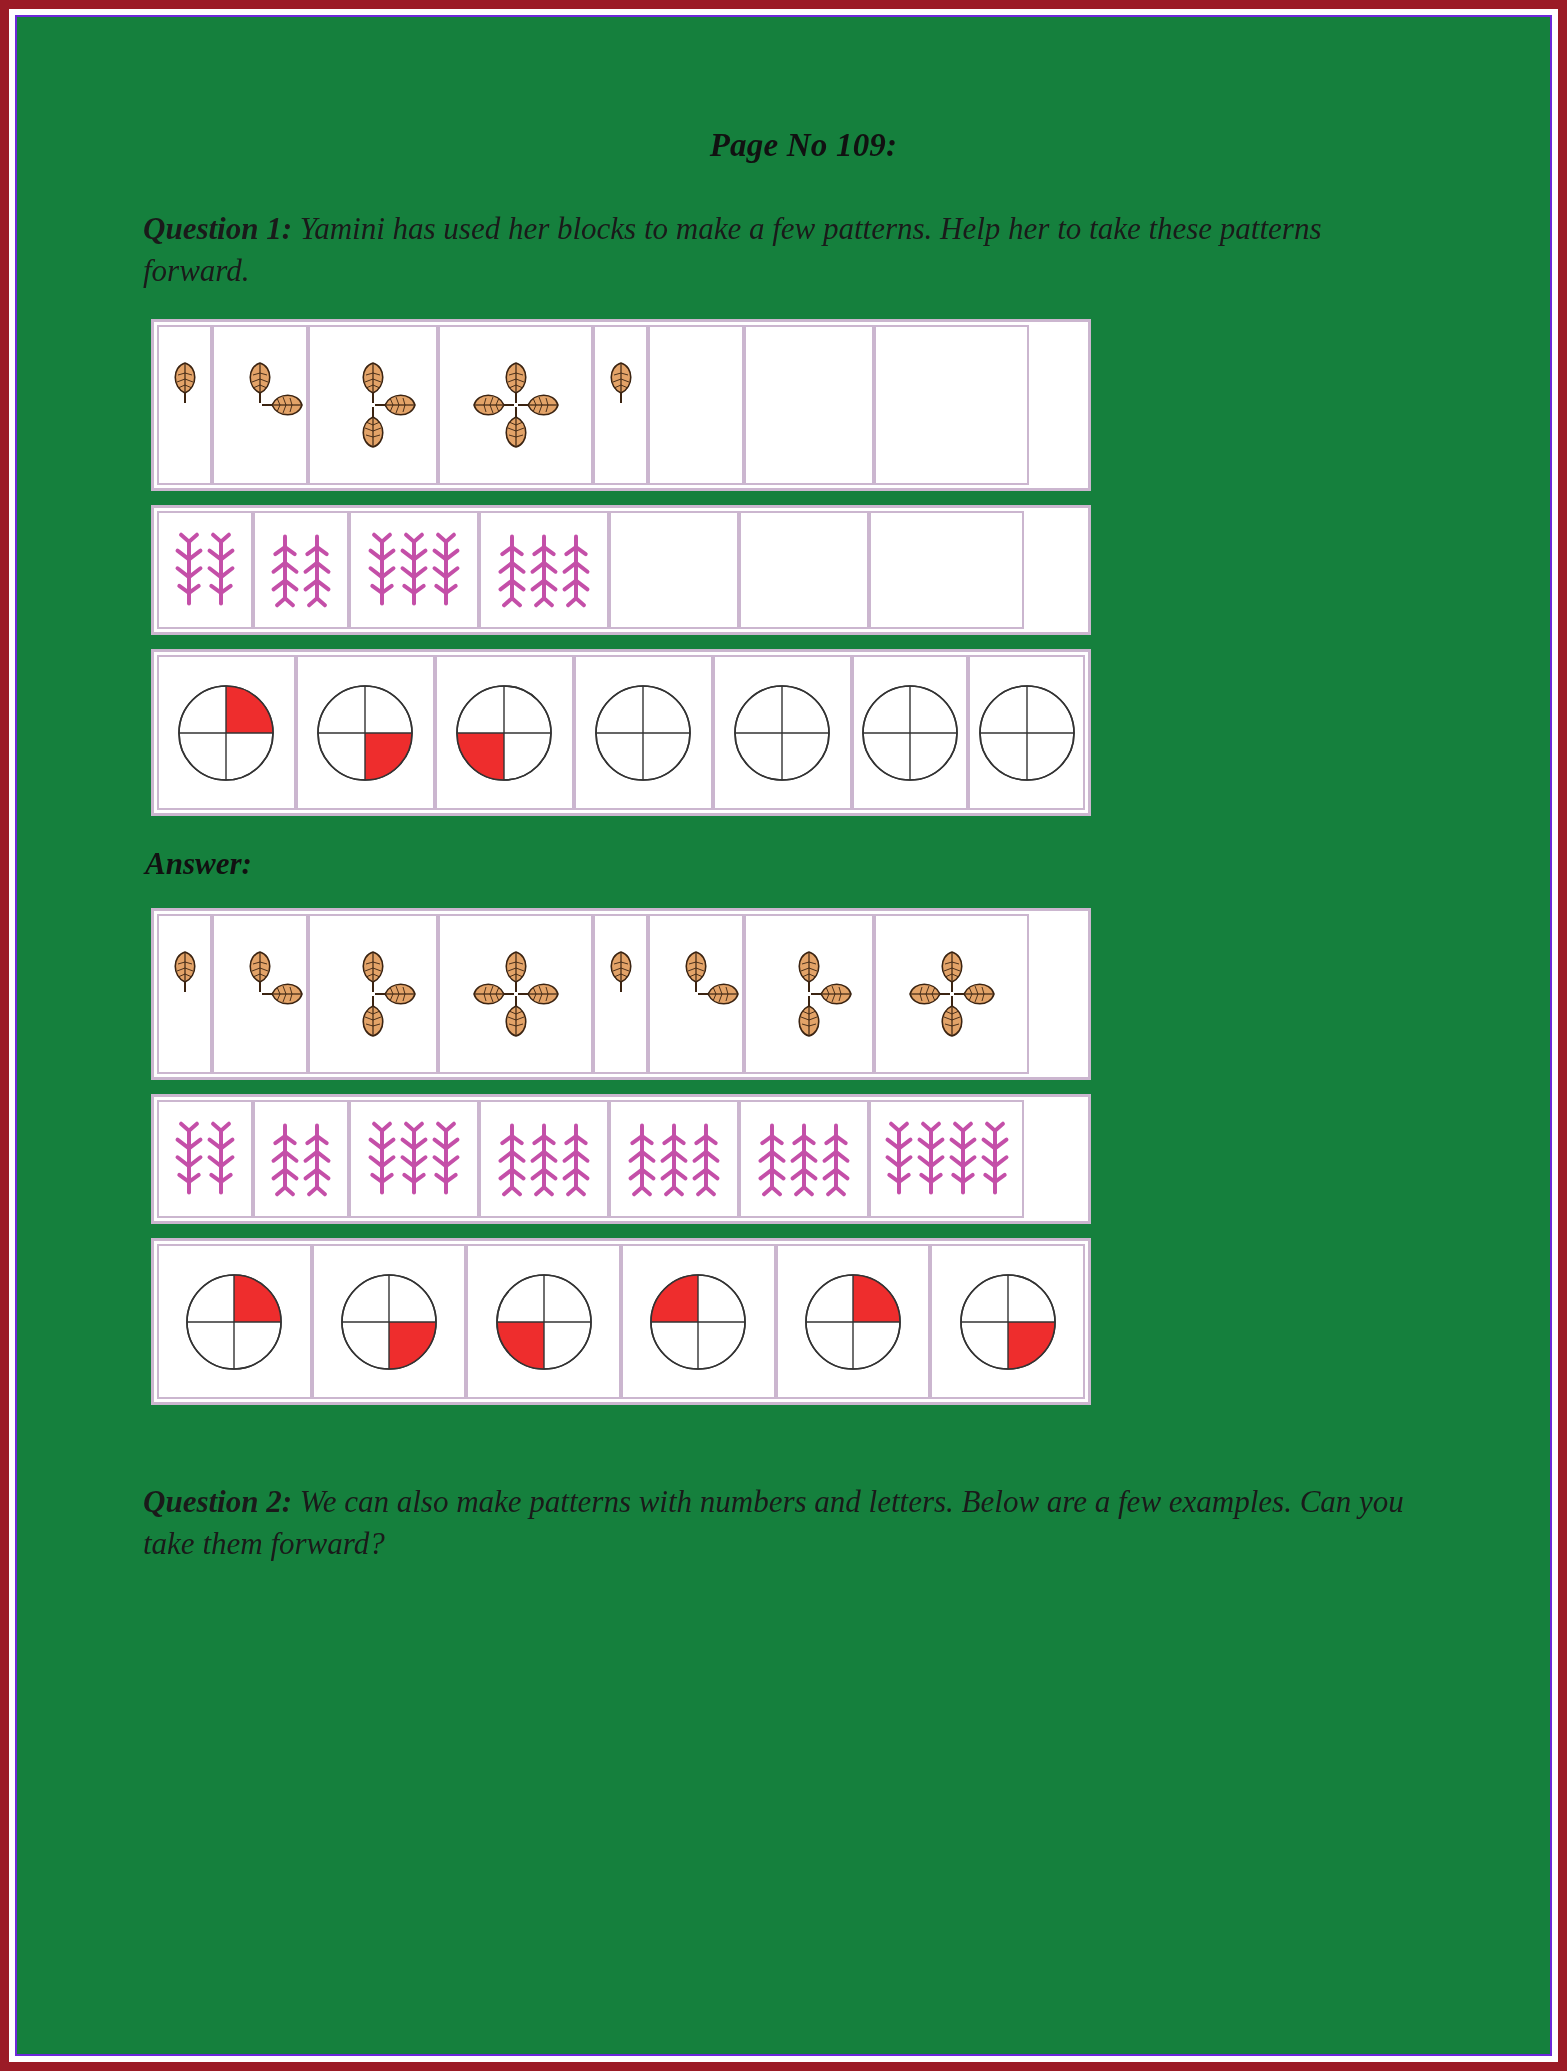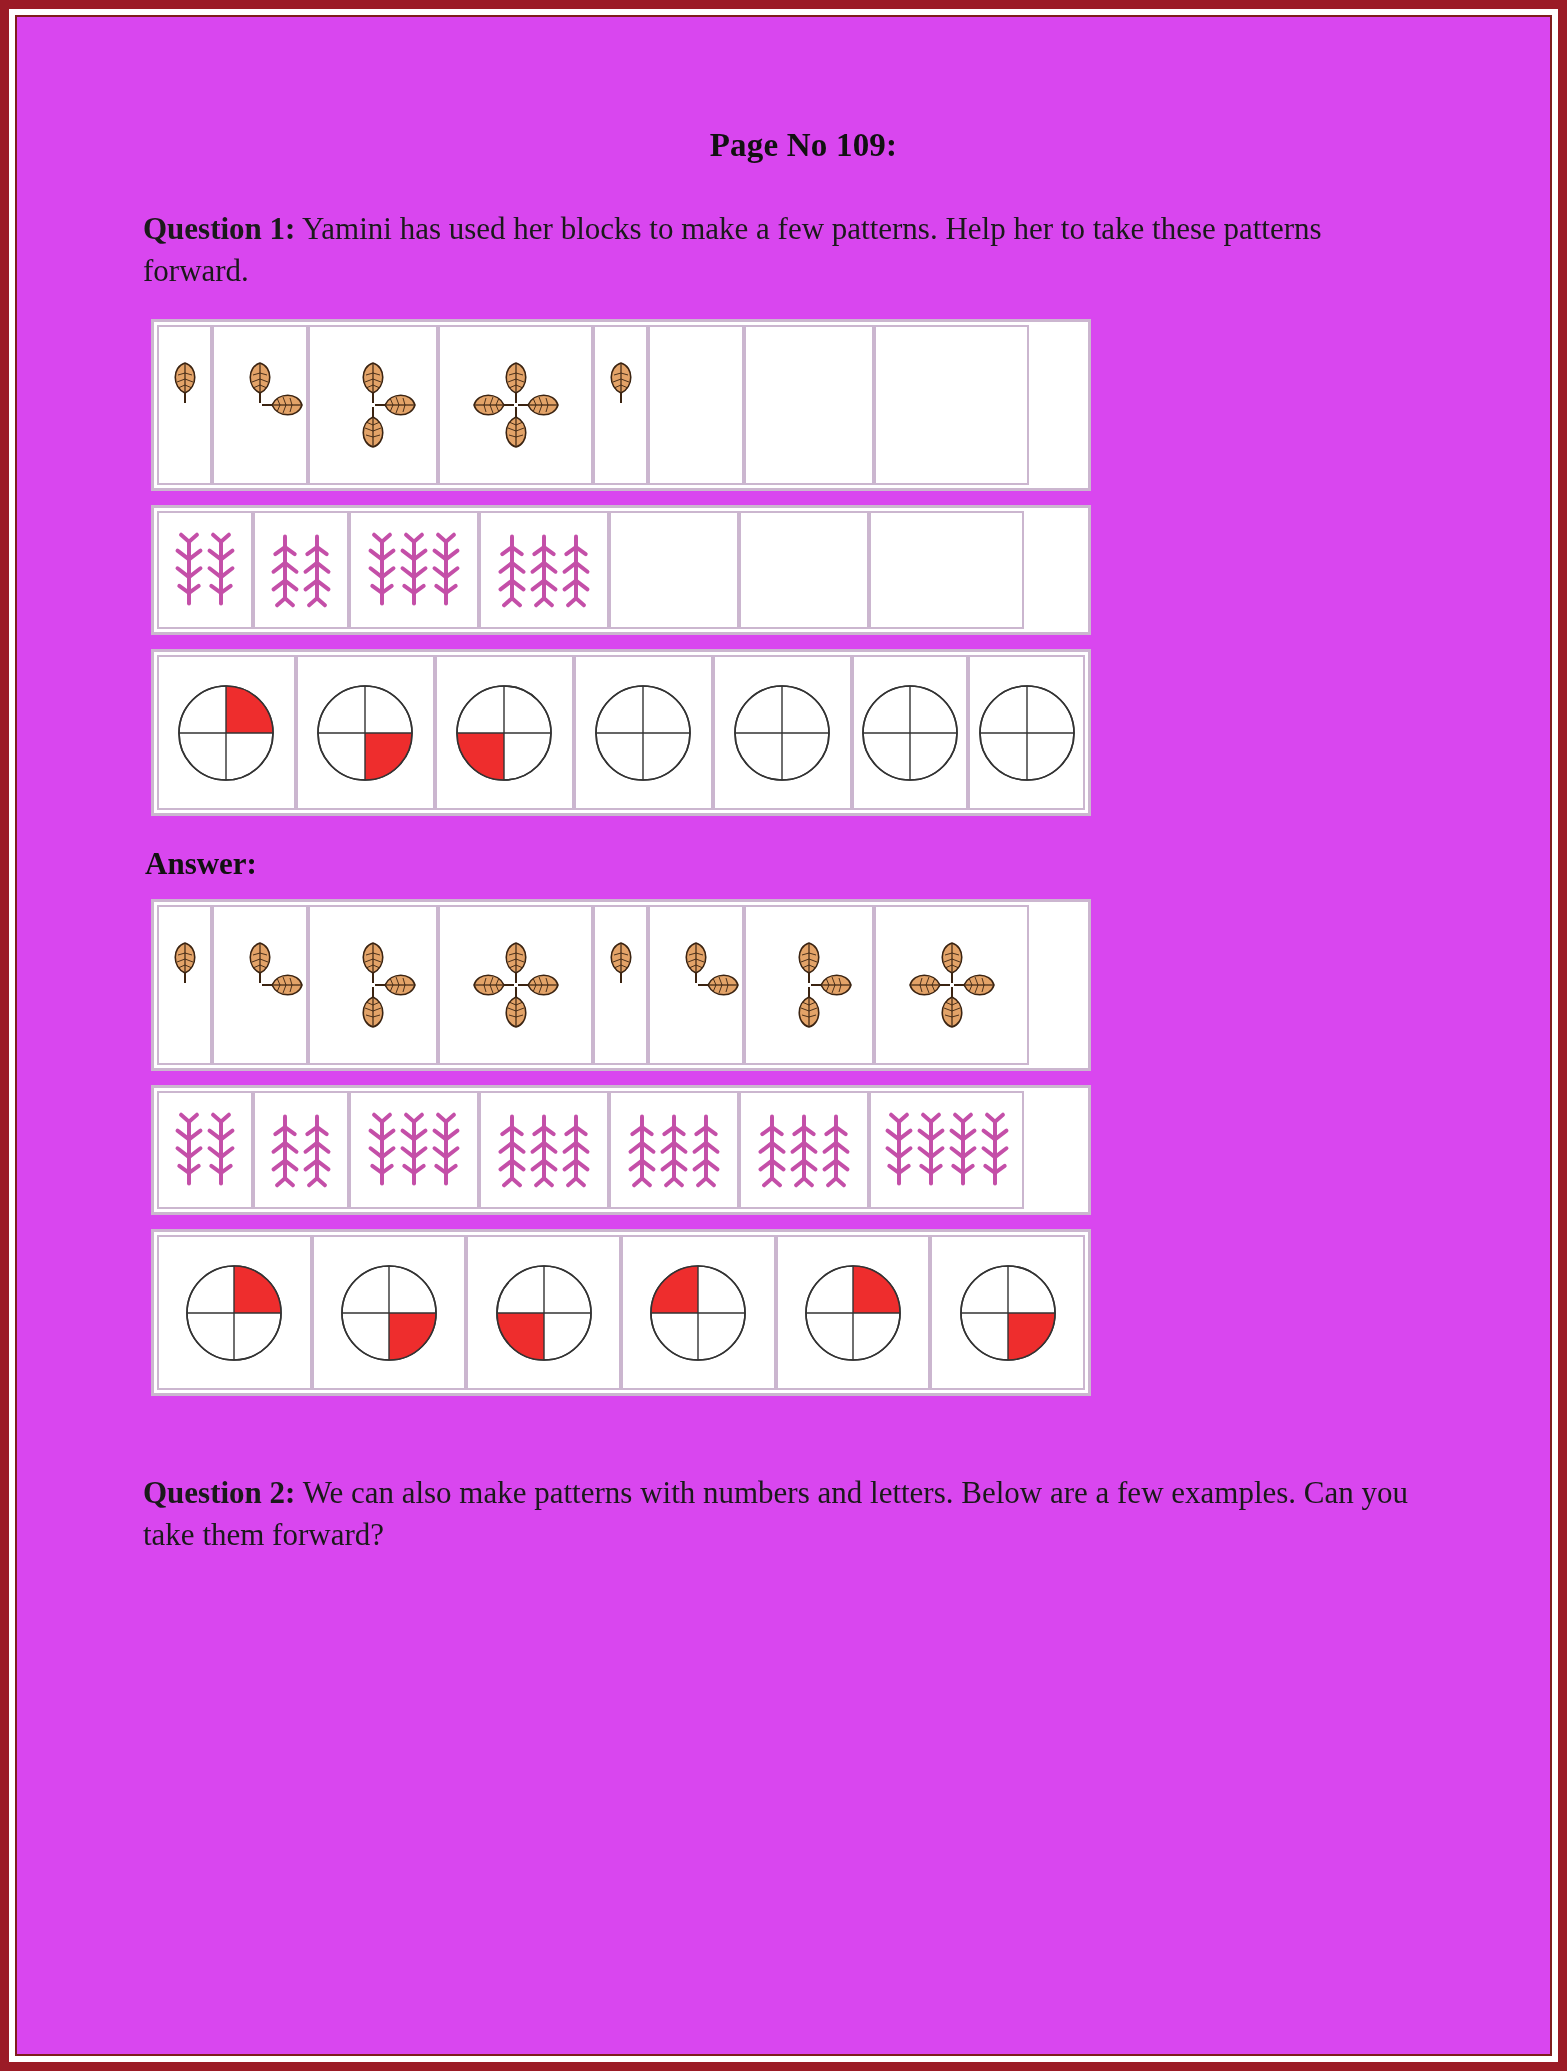--- a/index.html
+++ b/index.html
@@ -18,23 +18,24 @@
     width: 1567px;
     height: 2071px;
     border: 9px solid #9b1b26;
     padding: 6px;
     background: #ffffff;
   }
   .page-inner {
     box-sizing: border-box;
     width: 100%;
     height: 100%;
-    border: 2px solid #7f1d1d;
-    background: #d946ef;
+    border: 2px solid #6d28d9;
+    background: #15803d;
     position: relative;
+    font-style: italic;
   }
   .content {
     box-sizing: border-box;
     padding: 110px 126px 0 126px;
   }
   .page-title {
     text-align: center;
     font-size: 33px;
     font-weight: bold;
     color: #111111;
@@ -48,21 +49,21 @@
     color: #1a1a1a;
     margin: 0 0 28px 0;
   }
   .qlabel {
     font-weight: bold;
   }
   .answer-label {
     font-size: 31px;
     font-weight: bold;
     color: #111111;
-    margin: 30px 0 17px 2px;
+    margin: 30px 0 26px 2px;
   }
 
   
   .strip {
     box-sizing: border-box;
     border: 3px solid #cbb6cf;
     background: #ffffff;
     display: flex;
     align-items: stretch;
     width: 940px;

